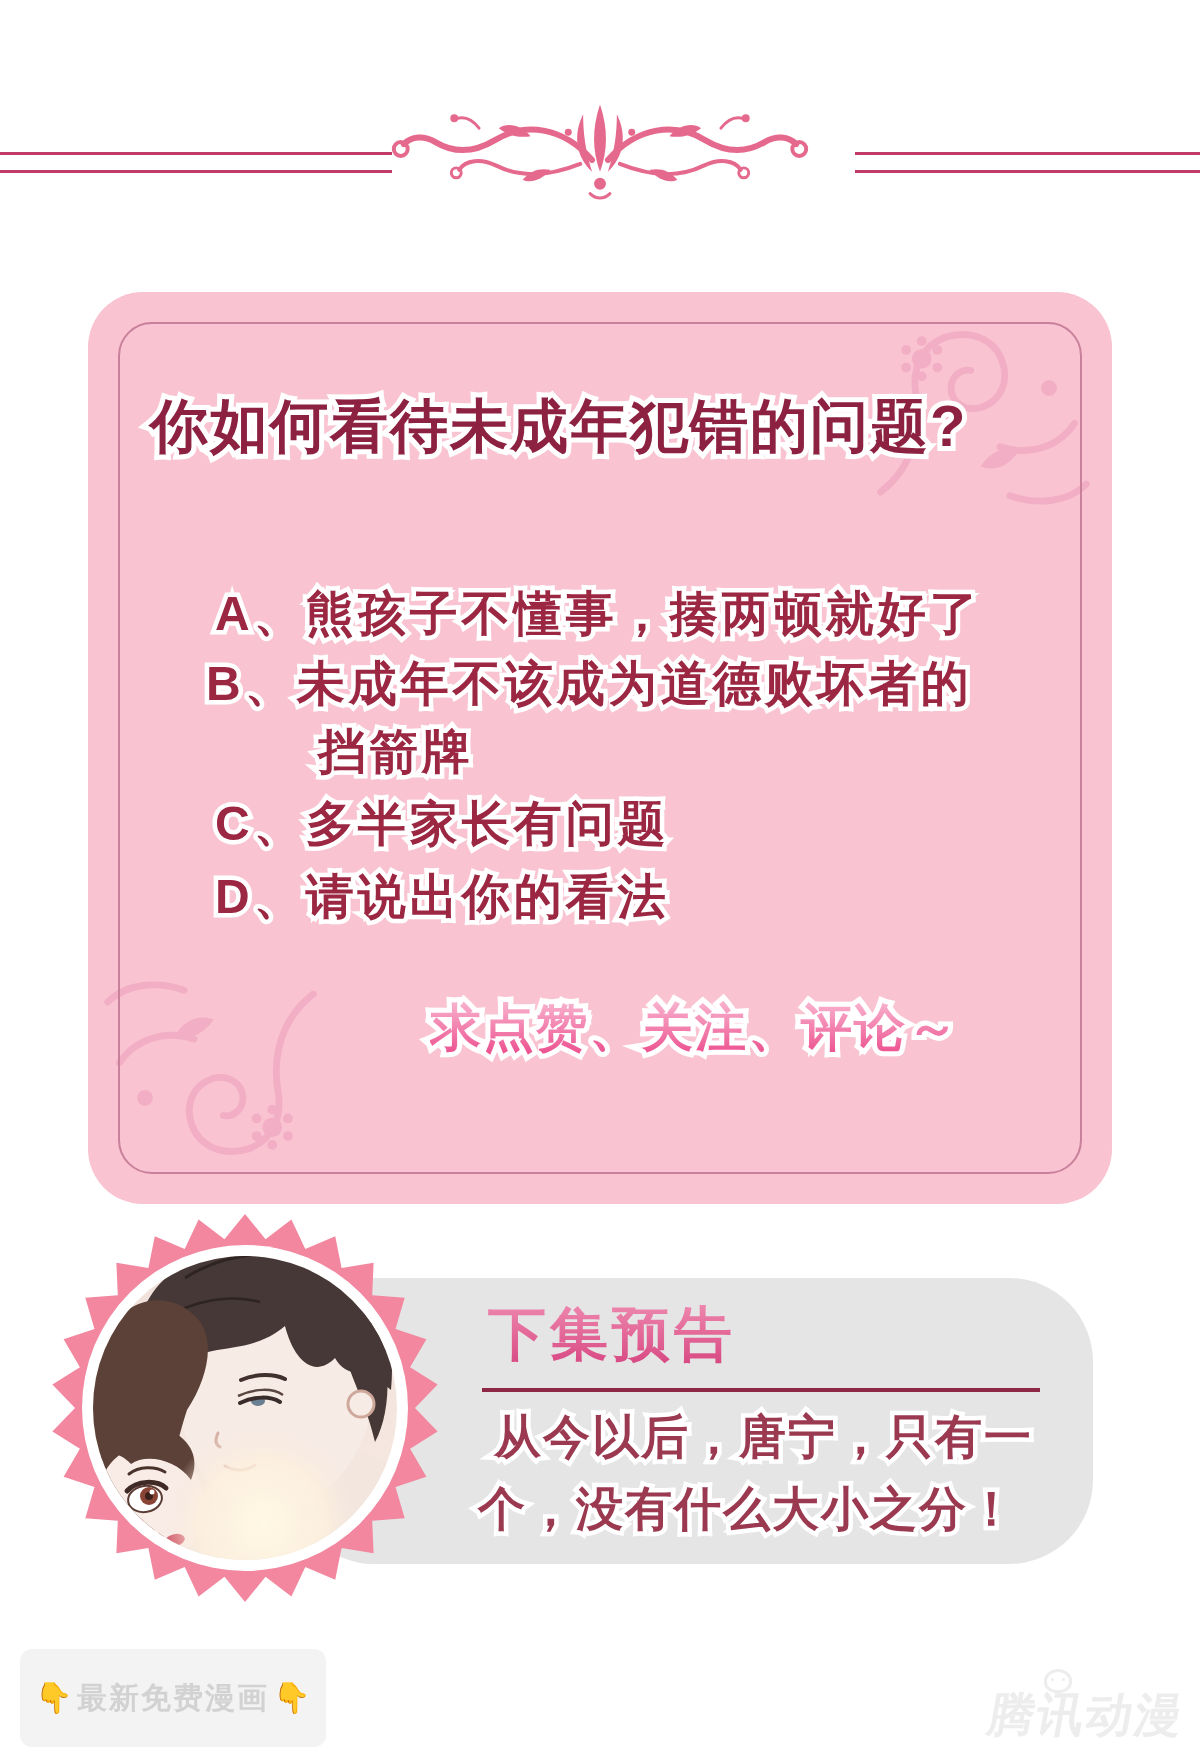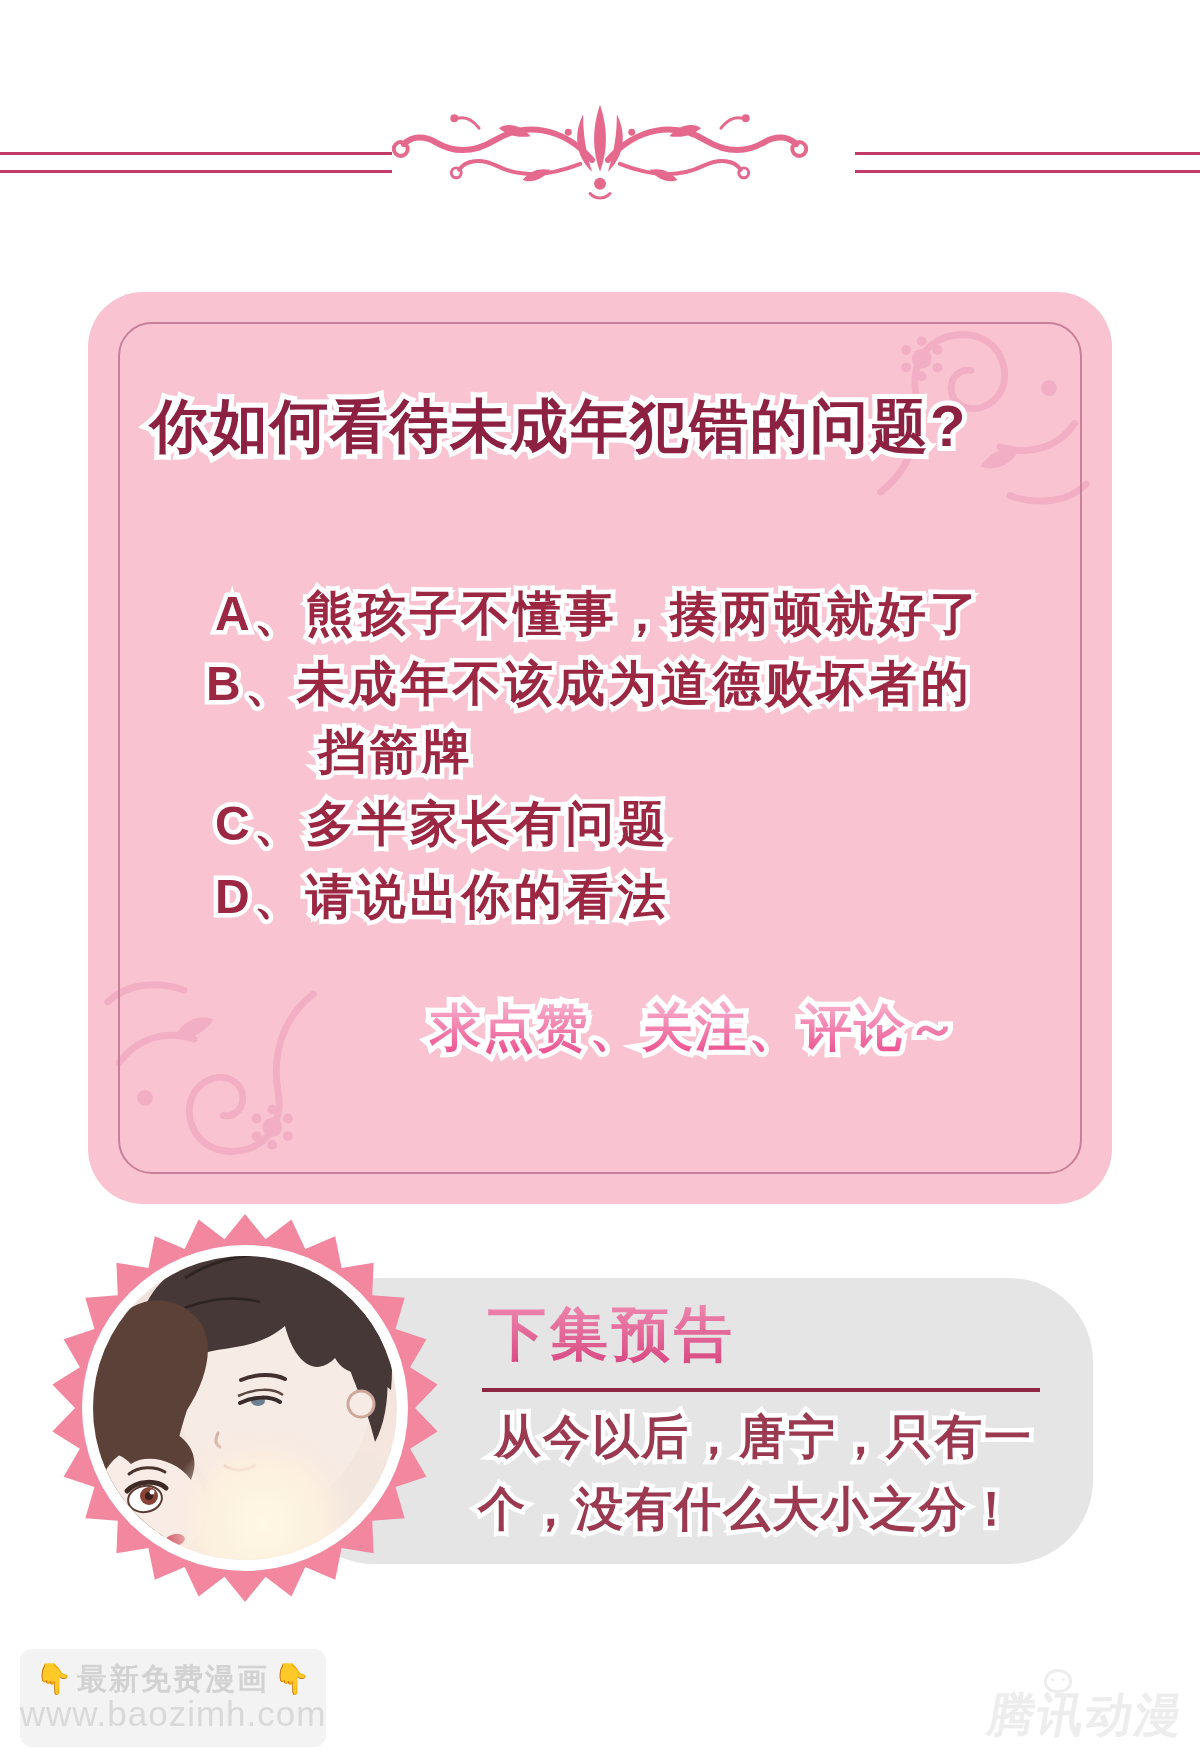--- a/index.html
+++ b/index.html
@@ -263,19 +263,18 @@
     <circle cx="218" cy="316" r="98" fill="url(#glow)"></circle>
   </g>
 </svg>
 
 <div class="watermark">
   <div class="wm-row">
     <span class="wm-finger">👇</span>
     <span class="wm-label">最新免费漫画</span>
     <span class="wm-finger">👇</span>
   </div>
-  <span class="wm-url">www.baozimh.com</span>
 </div>
 
 <div class="pub-logo">
   <span class="pub-mascot"></span>
   <span class="pub-text">腾讯动漫</span>
 </div>
 
 </body></html>

